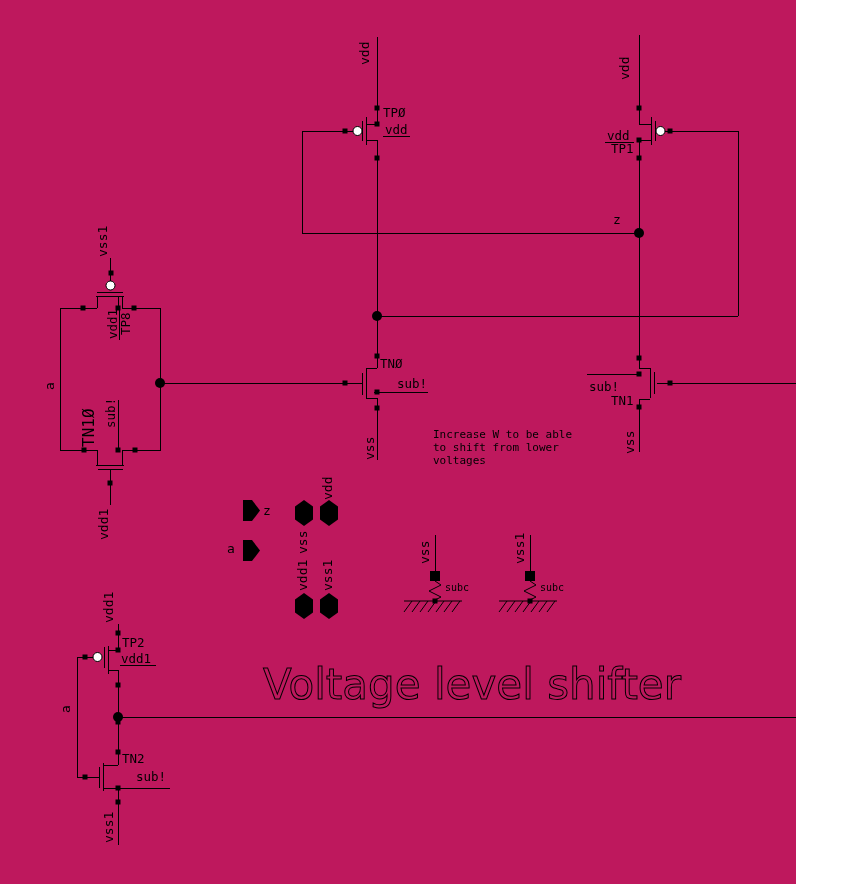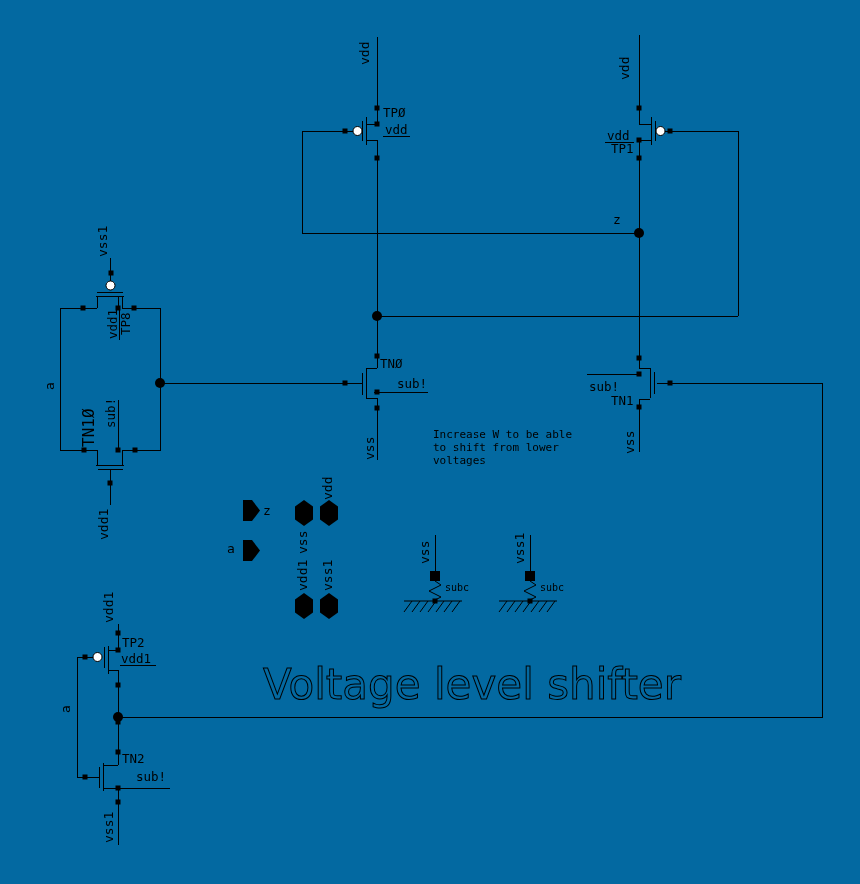--- a/index.html
+++ b/index.html
@@ -1,16 +1,16 @@
 <!DOCTYPE html>
 <html><head>
 <meta charset="utf-8">
 <style>
   html,body{margin:0;padding:0;background:#ffffff;}
-  #stage{width:860px;height:884px;position:relative;background:#0369a1;overflow:hidden;}
+  #stage{width:796px;height:884px;position:relative;background:#be185d;overflow:hidden;}
   svg{display:block;}
   .w{fill:none;stroke:#000;stroke-width:1;shape-rendering:crispEdges;}
   .dev{fill:none;stroke:#000;stroke-width:1;shape-rendering:crispEdges;}
   .bub{fill:#fff;stroke:#000;stroke-width:1;}
   .lbl{font-family:"DejaVu Sans Mono","Liberation Mono",monospace;font-size:12.5px;fill:#000;}
   .lbl13{font-family:"DejaVu Sans Mono","Liberation Mono",monospace;font-size:13px;fill:#000;}
   .lbl16{font-family:"DejaVu Sans Mono","Liberation Mono",monospace;font-size:16px;fill:#000;}
   .note{font-family:"DejaVu Sans Mono","Liberation Mono",monospace;font-size:11px;fill:#000;}
   .subc{font-family:"DejaVu Sans Mono","Liberation Mono",monospace;font-size:10px;fill:#000;}
   .title{font-family:"DejaVu Sans","Liberation Sans",sans-serif;font-size:42px;fill:none;stroke:#000;stroke-width:1;}

